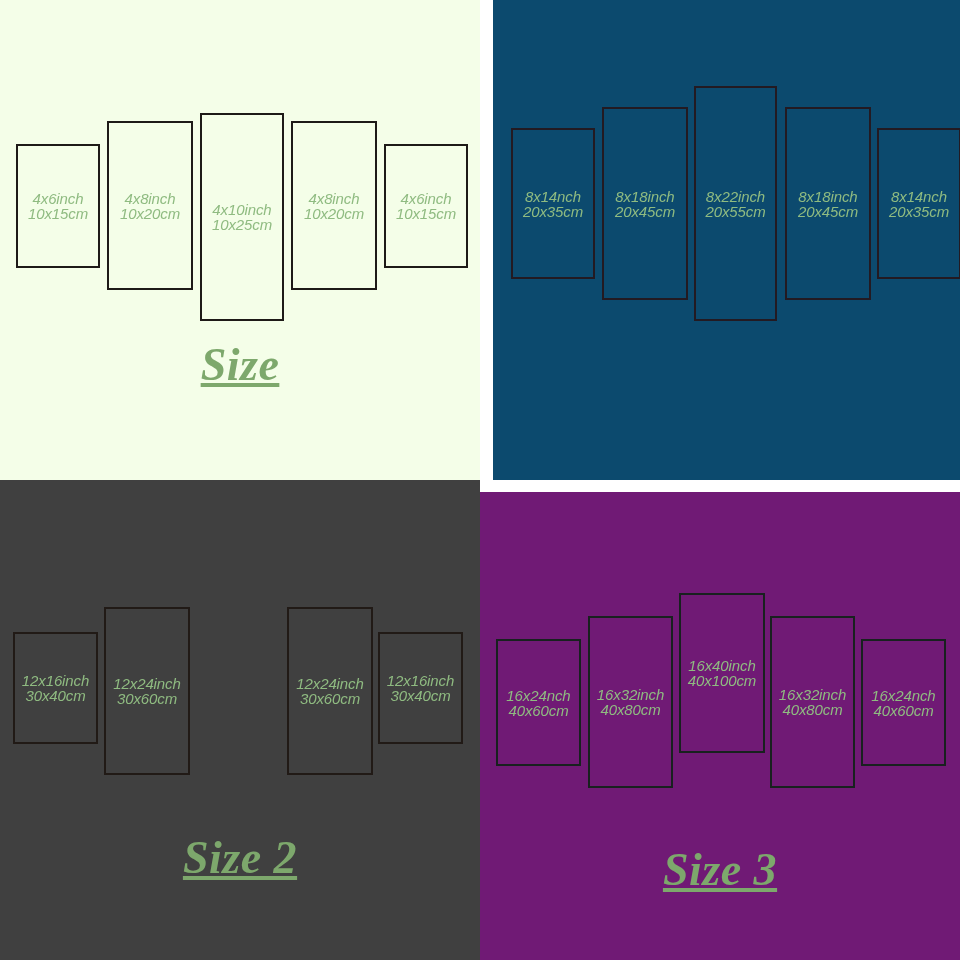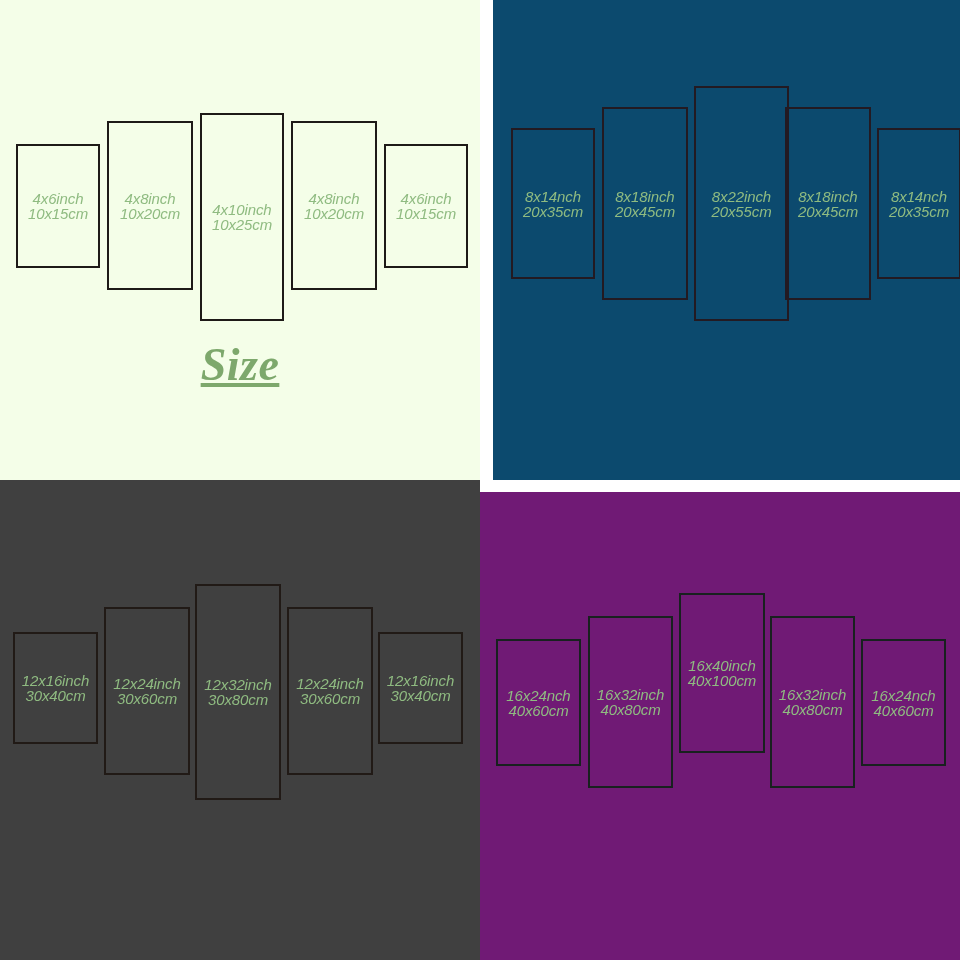--- a/index.html
+++ b/index.html
@@ -116,21 +116,21 @@
 
   <div class="panel panel-q1">
     <div class="cluster">
 
       <div class="frame" style="left:18px;  top:128px; width:84px; height:151px;">
         <span class="frame-label"><span>8x14nch</span><span class="ln2">20x35cm</span></span>
       </div>
       <div class="frame" style="left:109px; top:107px; width:86px; height:193px;">
         <span class="frame-label"><span>8x18inch</span><span class="ln2">20x45cm</span></span>
       </div>
-      <div class="frame" style="left:201px; top:86px;  width:95px; height:235px;">
+      <div class="frame" style="left:201px; top:86px;  width:83px; height:235px;">
         <span class="frame-label"><span>8x22inch</span><span class="ln2">20x55cm</span></span>
       </div>
       <div class="frame" style="left:292px; top:107px; width:86px; height:193px;">
         <span class="frame-label"><span>8x18inch</span><span class="ln2">20x45cm</span></span>
       </div>
       <div class="frame" style="left:384px; top:128px; width:84px; height:151px;">
         <span class="frame-label"><span>8x14nch</span><span class="ln2">20x35cm</span></span>
       </div>
 
     </div>
@@ -138,31 +138,29 @@
 
   <div class="panel panel-q2">
     <div class="cluster">
 
       <div class="frame" style="left:13px;  top:152px; width:85px; height:112px;">
         <span class="frame-label"><span>12x16inch</span><span class="ln2">30x40cm</span></span>
       </div>
       <div class="frame" style="left:104px; top:127px; width:86px; height:168px;">
         <span class="frame-label"><span>12x24inch</span><span class="ln2">30x60cm</span></span>
       </div>
-      <div class="frame" style="left:195px; top:104px; width:86px; height:216px;">
-        <span class="frame-label"><span>12x32inch</span><span class="ln2">30x80cm</span></span>
-      </div>
       <div class="frame" style="left:287px; top:127px; width:86px; height:168px;">
         <span class="frame-label"><span>12x24inch</span><span class="ln2">30x60cm</span></span>
       </div>
       <div class="frame" style="left:378px; top:152px; width:85px; height:112px;">
         <span class="frame-label"><span>12x16inch</span><span class="ln2">30x40cm</span></span>
       </div>
 
     </div>
+    <div class="panel-title title-q2">Size 2</div>
   </div>
 
   <div class="panel panel-q3">
     <div class="cluster">
 
       <div class="frame" style="left:16px;  top:147px; width:85px; height:127px;">
         <span class="frame-label"><span>16x24nch</span><span class="ln2">40x60cm</span></span>
       </div>
       <div class="frame" style="left:108px; top:124px; width:85px; height:172px;">
         <span class="frame-label"><span>16x32inch</span><span class="ln2">40x80cm</span></span>
@@ -171,15 +169,16 @@
         <span class="frame-label"><span>16x40inch</span><span class="ln2">40x100cm</span></span>
       </div>
       <div class="frame" style="left:290px; top:124px; width:85px; height:172px;">
         <span class="frame-label"><span>16x32inch</span><span class="ln2">40x80cm</span></span>
       </div>
       <div class="frame" style="left:381px; top:147px; width:85px; height:127px;">
         <span class="frame-label"><span>16x24nch</span><span class="ln2">40x60cm</span></span>
       </div>
 
     </div>
+    <div class="panel-title title-q3">Size 3</div>
   </div>
 
 </div>
 
 </body></html>

